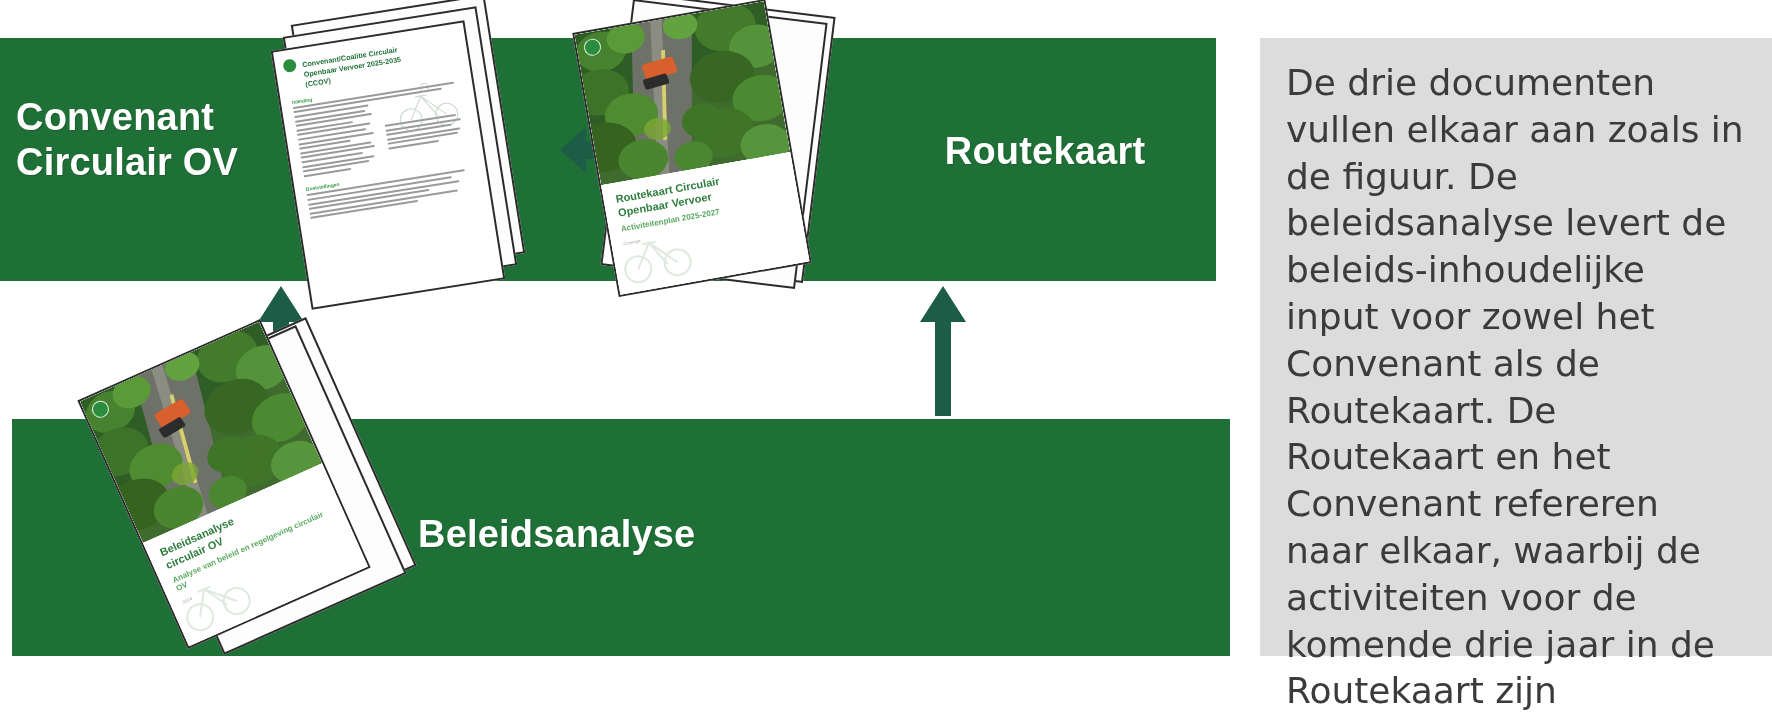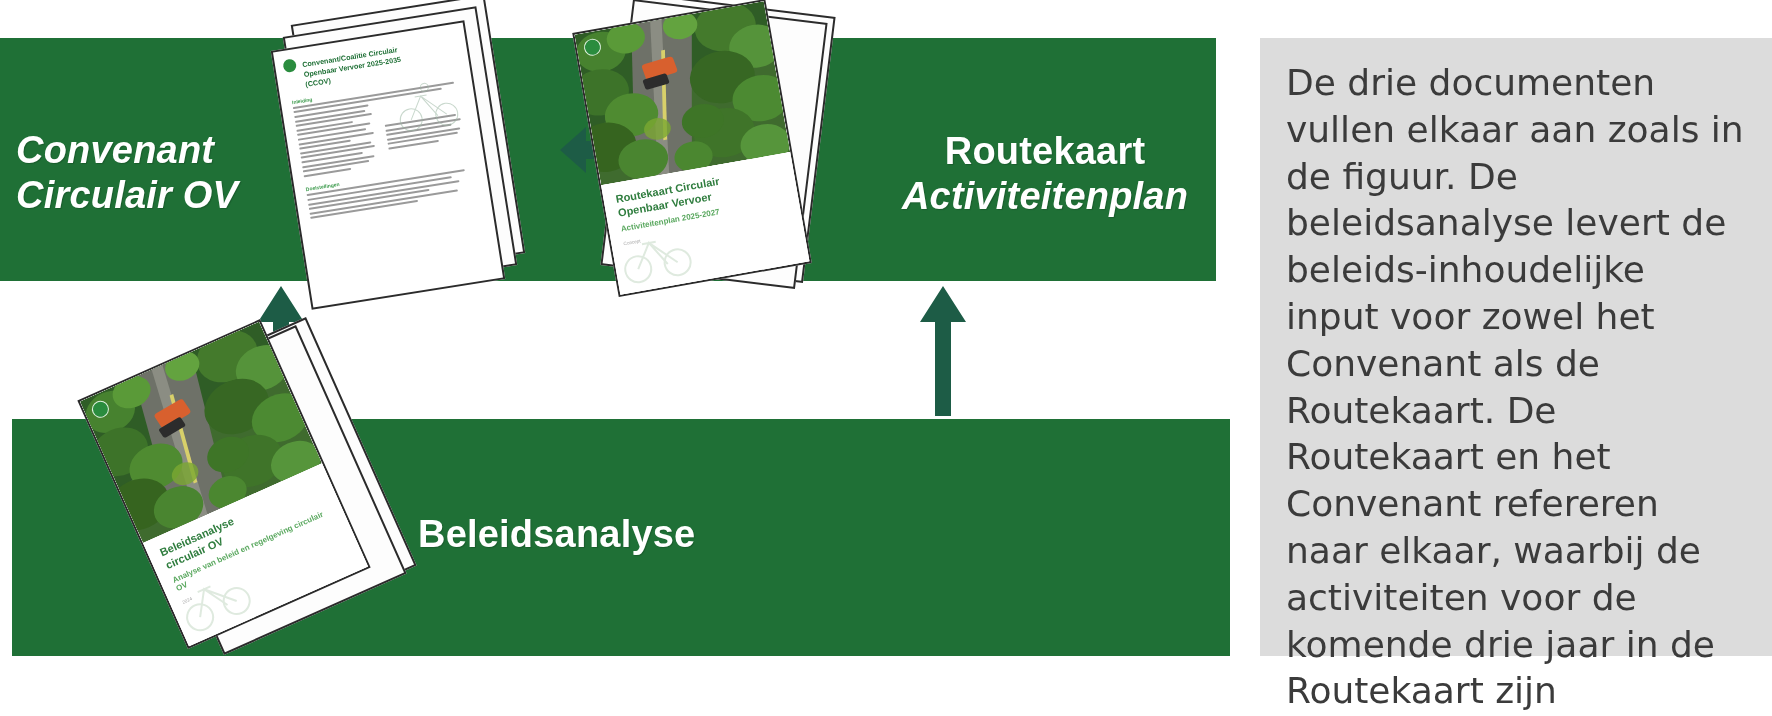--- a/index.html
+++ b/index.html
@@ -19,21 +19,21 @@
 
   .panel-label{
     position:absolute;
     color:#ffffff;
     font-weight:bold;
     line-height:1.18;
     letter-spacing:.2px;
     white-space:pre-line;
     text-shadow:1px 1px 1px rgba(0,0,0,.18);
   }
-  #label-convenant{left:16px;top:128px;width:300px;font-size:38px;text-align:left;font-style:italic;}
+  #label-convenant{left:16px;top:95px;width:300px;font-size:38px;text-align:left;}
   #label-routekaart{left:880px;top:84px;width:330px;font-size:38px;text-align:center;}
   #label-routekaart .ital{font-style:italic;display:block;}
   #label-beleids{left:418px;top:512px;width:420px;font-size:38px;text-align:left;}
 
   
   .arrow{position:absolute;}
   #arrow-double{left:560px;top:120px;width:100px;height:60px;}
   #arrow-up-left{left:258px;top:286px;width:46px;height:130px;}
   #arrow-up-right{left:920px;top:286px;width:46px;height:130px;}
 
@@ -121,21 +121,20 @@
 
   <div class="panel" id="panel-convenant"></div>
 
   <div class="panel" id="panel-beleids"></div>
 
   <div class="panel-label" id="label-convenant">Convenant
 Circulair OV</div>
 
   <div class="panel-label" id="label-routekaart">
     <span>Routekaart</span>
-    <span class="ital">Activiteitenplan</span>
   </div>
 
   <div class="panel-label" id="label-beleids">Beleidsanalyse</div>
 
   <div class="arrow" id="arrow-double">
     <svg viewBox="0 0 100 60" width="100" height="60" aria-hidden="true">
       <path d="M0,30 L26,7 L26,21 L74,21 L74,7 L100,30 L74,53 L74,39 L26,39 L26,53 Z" fill="#1d5c46"></path>
     </svg>
   </div>
 

